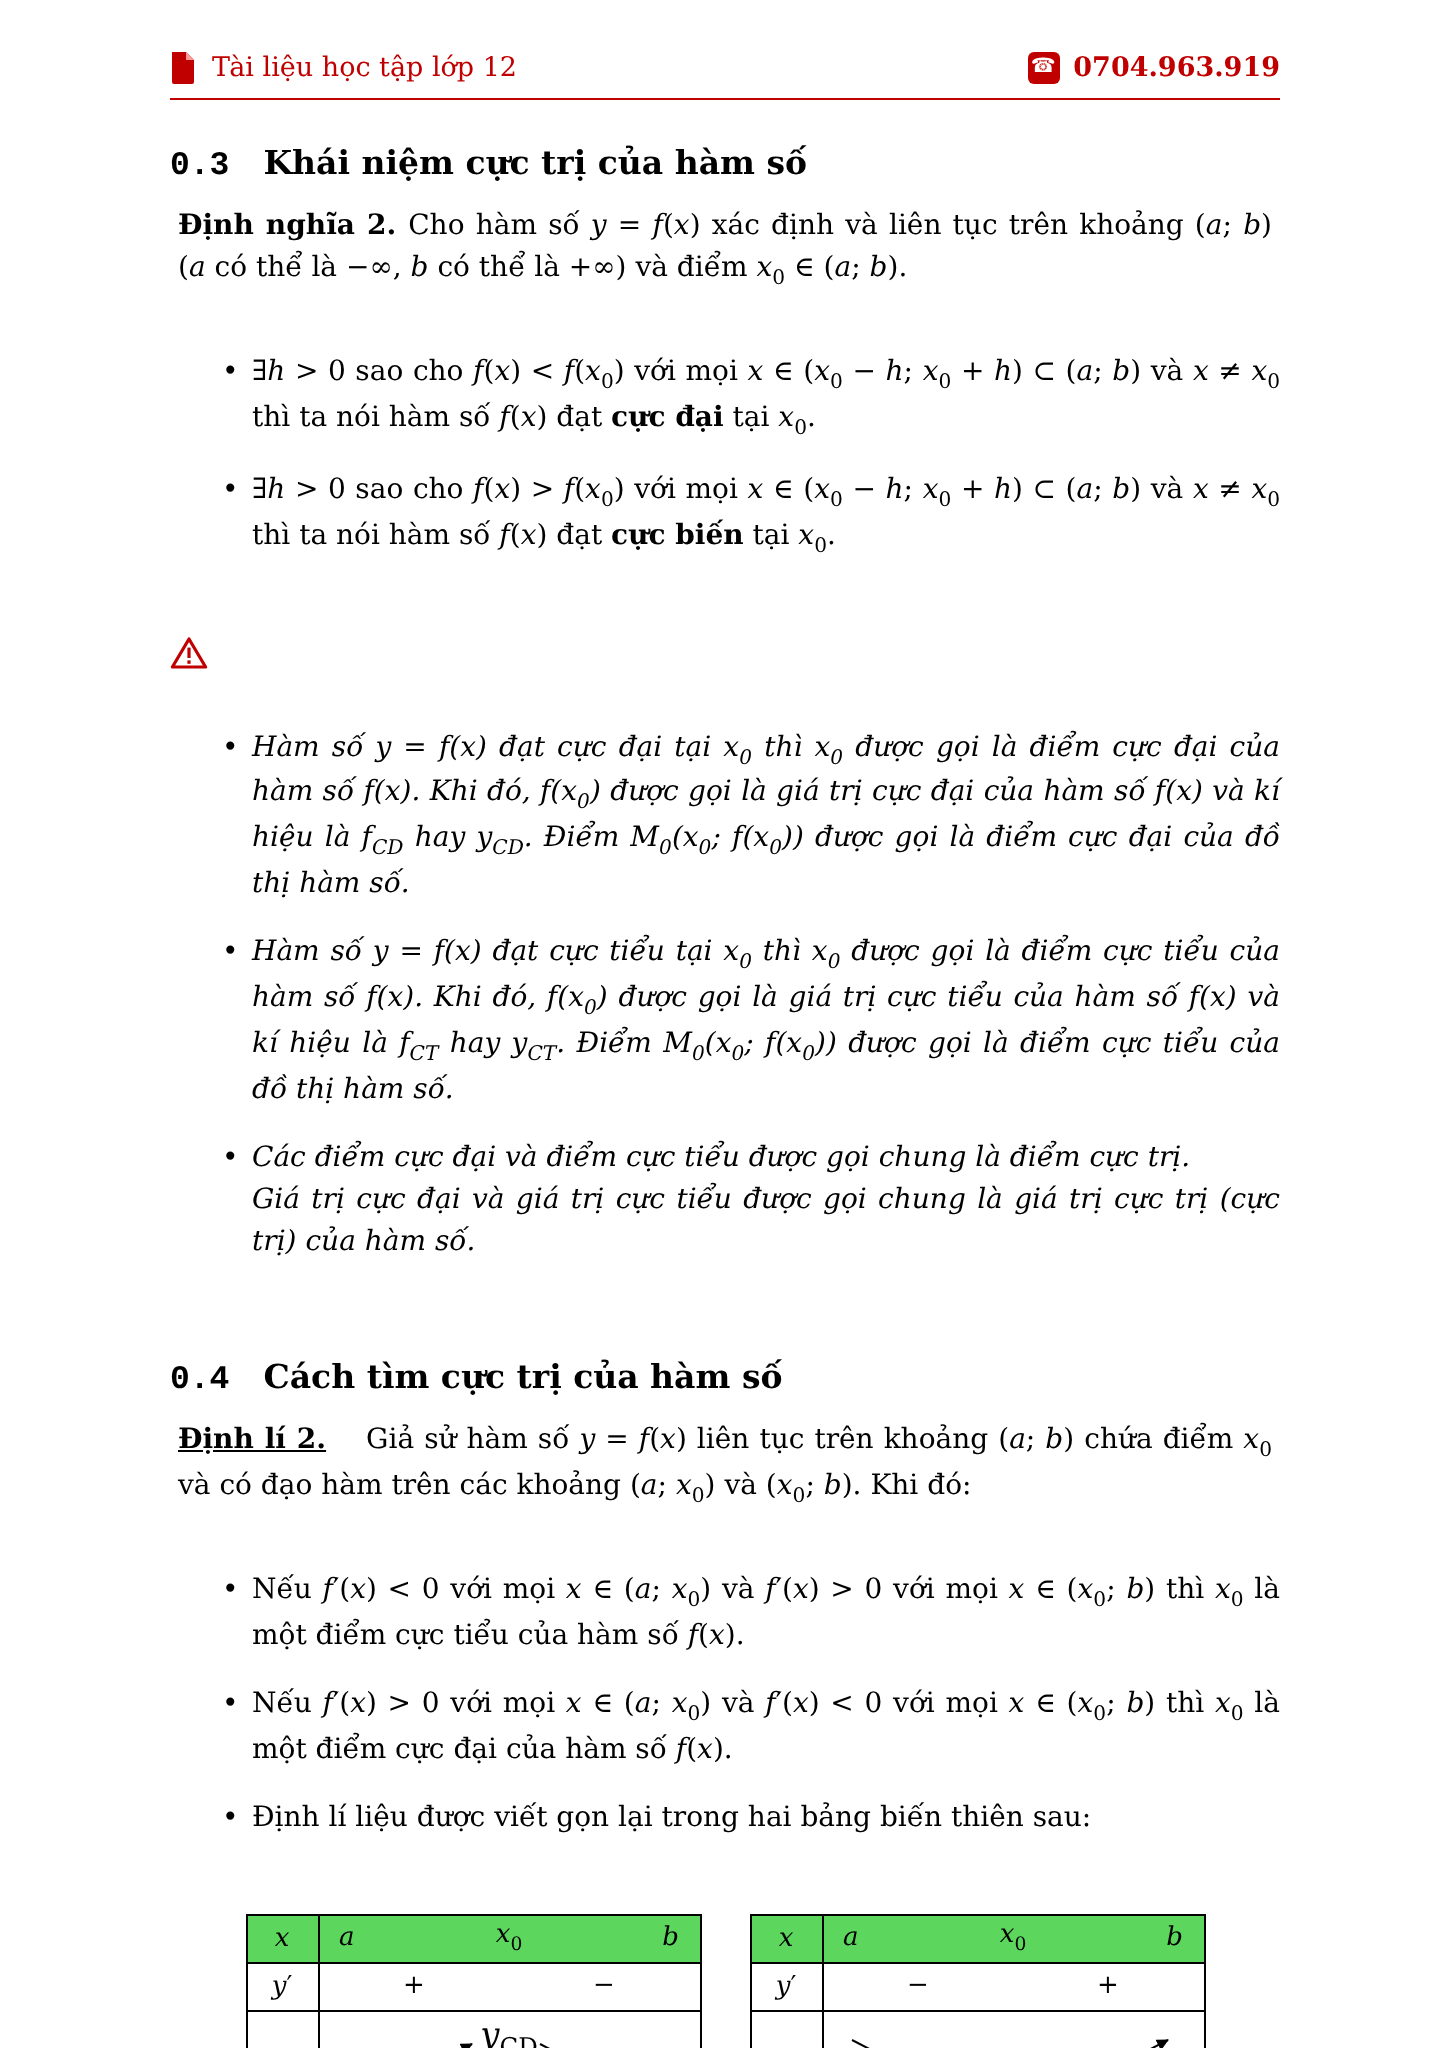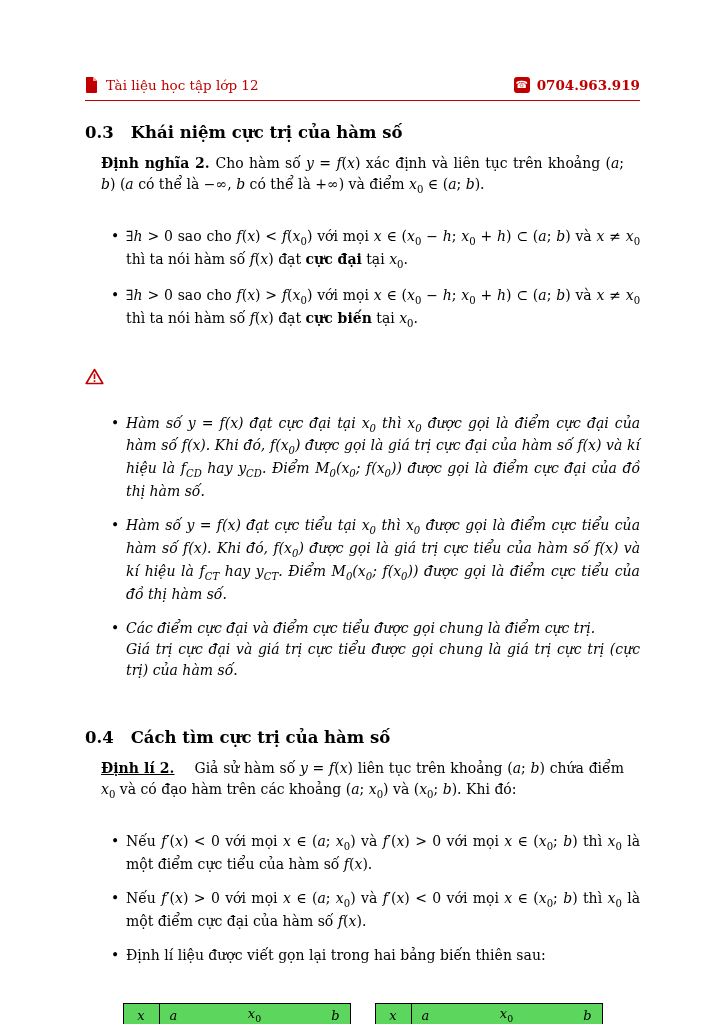--- a/index.html
+++ b/index.html
@@ -1,38 +1,38 @@
 <!DOCTYPE html>
 <html style="--accent: #c00000; --green: #5cd65c;"><head>
 <meta charset="utf-8">
 <style>
   :root { --accent: #c00000; --green: #5cd65c; }
   * { box-sizing: border-box; }
   body { margin: 0; background: #ffffff; }
   .page {
     width: 725px; height: 1024px; margin: 0 auto; overflow: hidden;
-    padding: 77px 85px 40px; display: flex; flex-direction: column;
+    padding: 26px 85px 40px; display: flex; flex-direction: column;
     font-family: "DejaVu Serif", "Liberation Serif", serif;
     font-size: 14px; color: #000; background: #fff;
   }
   
   .hdr { display: flex; justify-content: space-between; align-items: center;
          padding-bottom: 7px; border-bottom: 1.5px solid var(--accent); }
   .hdr-left { display: flex; align-items: center; gap: 8px; color: var(--accent); font-size: 13.5px; }
   .hdr-right { display: flex; align-items: center; gap: 7px; color: var(--accent);
                font-weight: bold; font-size: 13.5px; }
   .phone-badge { width: 16px; height: 16px; background: var(--accent); border-radius: 3px;
                  display: inline-flex; align-items: center; justify-content: center;
                  color: #fff; font-size: 10px; line-height: 1;
                  font-family: "DejaVu Sans", sans-serif; }
   
   h2.sec { font-size: 16.5px; font-weight: bold; margin: 22px 0 11px; }
-  h2.sec .num { margin-right: 17px; }
-  
-  p.para { margin: 0 16px 8px; text-align: justify; line-height: 1.5; }
+  h2.sec .num { margin-right: 17px; font-family: Liberation Mono, monospace; }
+  
+  p.para { margin: 0 4px 8px; text-align: justify; line-height: 1.5; }
   .lbl { font-weight: bold; margin-right: 6px; }
   .lbl-wide { margin-right: 20px; text-decoration: underline; }
   
   ul.blist { list-style: none; margin: 21px 0 12px; padding: 0 0 0 26px; }
   ul.blist li { position: relative; padding-left: 15px; margin-bottom: 13px;
                 text-align: justify; line-height: 1.5; }
   ul.blist li::before { content: "\2022"; position: absolute; left: 0; top: 0; }
   ul.italics li { font-style: italic; }
   
   .warn-row { margin: 12px 0 4px; }

